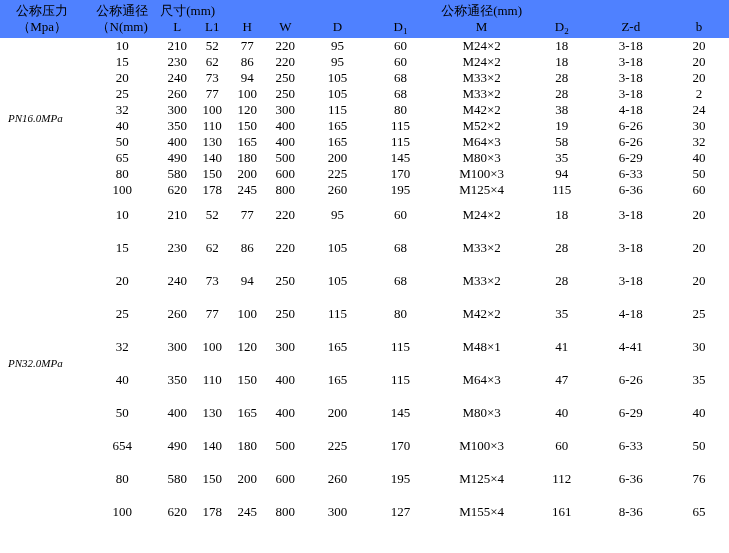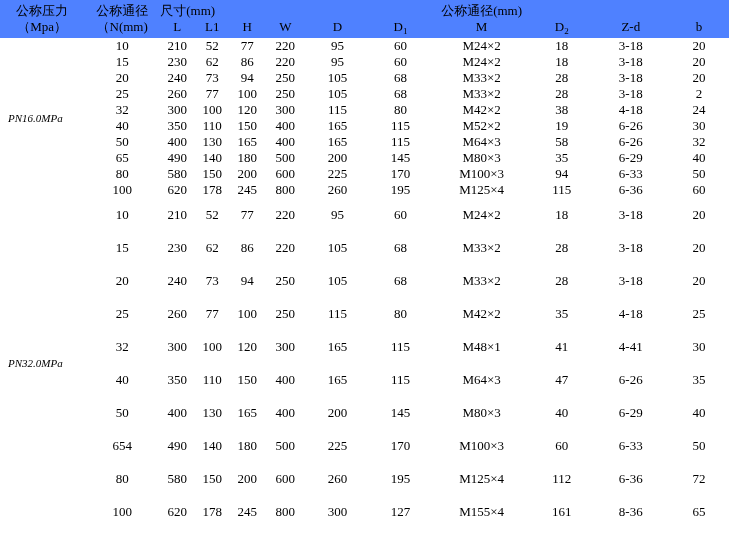--- a/index.html
+++ b/index.html
@@ -391,21 +391,21 @@
       <td>80</td>
       <td>580</td>
       <td>150</td>
       <td>200</td>
       <td>600</td>
       <td>260</td>
       <td>195</td>
       <td>M125×4</td>
       <td>112</td>
       <td>6-36</td>
-      <td>72</td>
+      <td>76</td>
     </tr>
     <tr class="second-group">
       <td>100</td>
       <td>620</td>
       <td>178</td>
       <td>245</td>
       <td>800</td>
       <td>300</td>
       <td>127</td>
       <td>M155×4</td>

